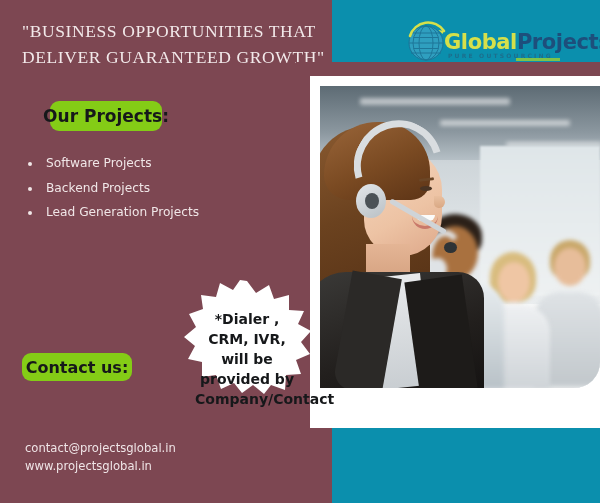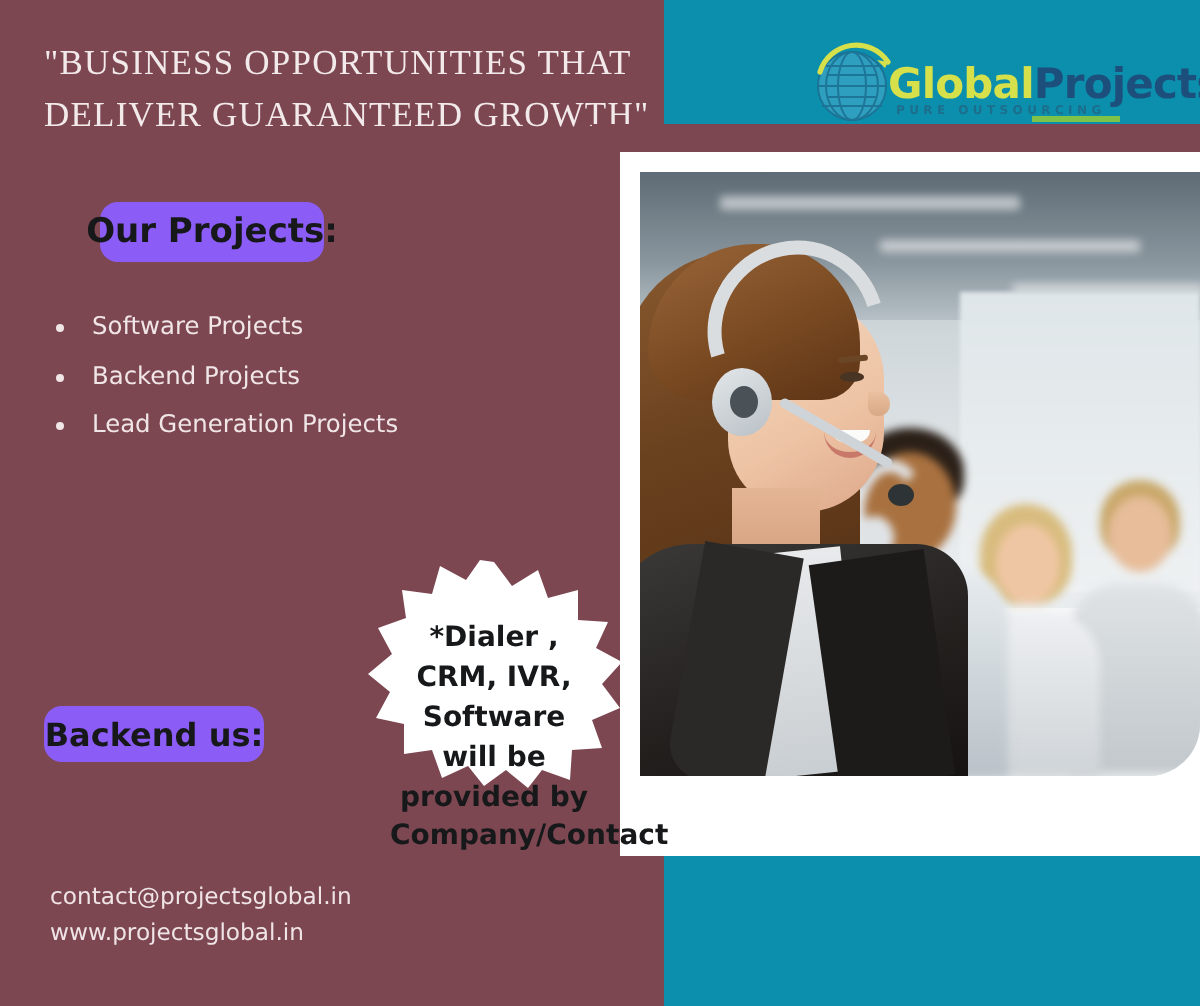--- a/index.html
+++ b/index.html
@@ -55,21 +55,21 @@
     color:#1d6e8c;white-space:nowrap;
   }
   .logo-underline{
     position:absolute;left:112px;top:42px;width:44px;height:3px;
     background:#7fc24a;
   }
 
   
   .pill{
     position:absolute;
-    background:#8b5cf6;
+    background:#84cc16;
     border-radius:9px;
     color:#16181a;
     font-family:"DejaVu Sans", sans-serif;
     font-weight:bold;
     display:flex;align-items:center;justify-content:center;
     white-space:nowrap;
   }
   .pill-projects{left:50px;top:101px;width:112px;height:30px;font-size:17px;}
   .pill-contact{left:22px;top:353px;width:110px;height:28px;font-size:16px;}
 
@@ -362,27 +362,26 @@
       <div class="hs-mic"></div>
     </div>
   </div>
 
   <div class="burst">
     <svg width="128" height="114" viewBox="0 0 128 114">
       <polygon fill="#ffffff" points="64,1 73,13 86,5 91,19 106,15 106,30 121,31 115,44 128,51 118,62 127,74 113,80 118,94 103,95 102,110 88,105 81,114 70,105 59,113 51,103 38,109 33,95 19,97 19,82 5,79 12,66 1,57 13,47 6,34 20,29 18,15 33,17 37,3 50,10 57,0"></polygon>
     </svg>
     <div class="burst-text">
       <div>*Dialer , CRM, IVR,</div>
-      <div>Software</div>
       <div>will be provided by</div>
       <div>Company/Contact</div>
     </div>
   </div>
 
-  <div class="pill pill-contact">Backend us:</div>
+  <div class="pill pill-contact">Contact us:</div>
 
 
   <div class="contact-sans">
     <span>contact@projectsglobal.in</span>
     <span>www.projectsglobal.in</span>
   </div>
 
 </div>
 
 </body></html>

